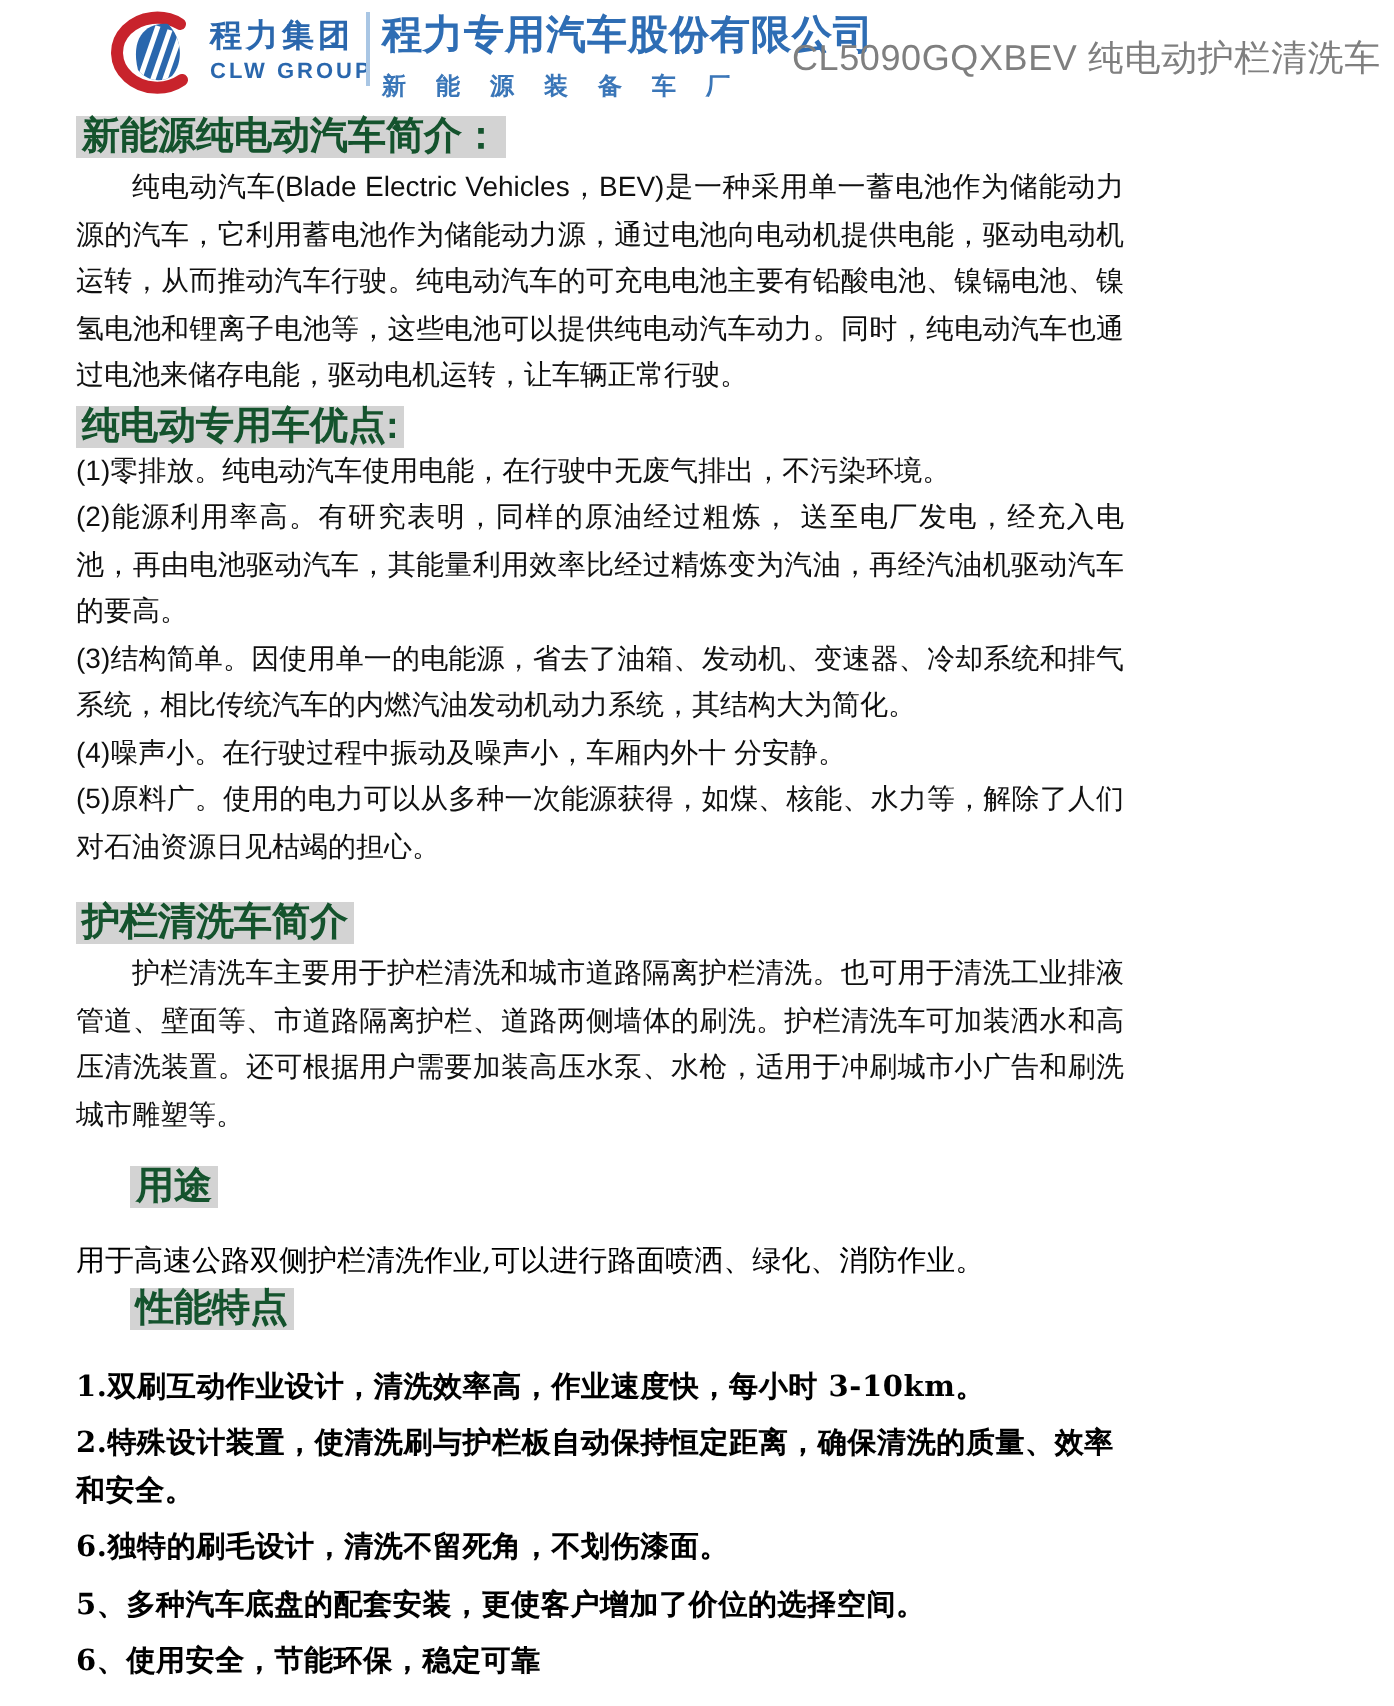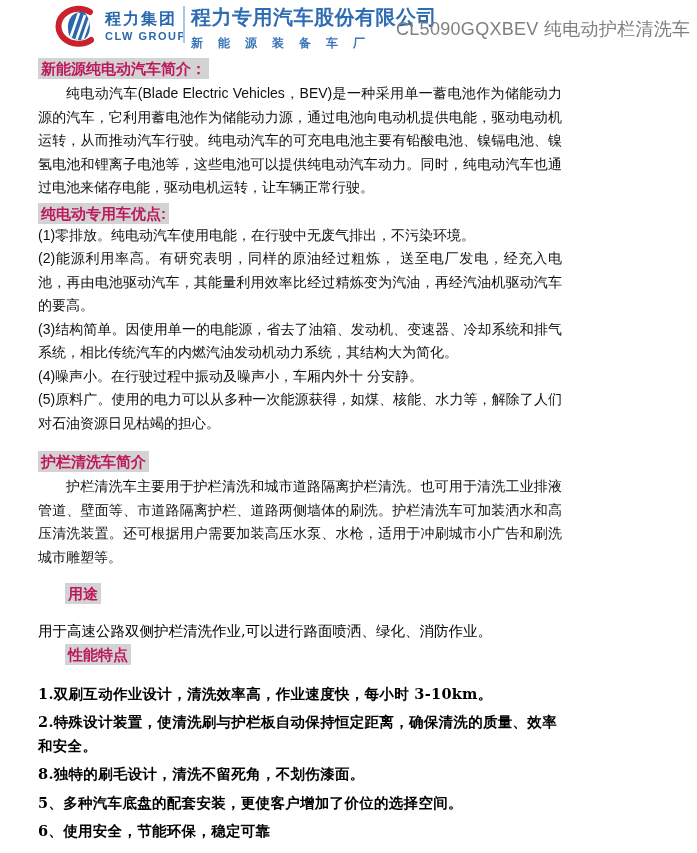--- a/index.html
+++ b/index.html
@@ -22,22 +22,22 @@
   .v-divider { position: absolute; left: 183px; top: 6px; width: 2px; height: 37px; background: #a9c6e4; }
   .company { position: absolute; left: 191px; top: 4px; color: #2e6db4; width: 205px; }
   .company-name { font-size: 20px; font-weight: bold; letter-spacing: 0.5px; white-space: nowrap; }
   .company-sub { font-size: 12px; font-weight: bold; letter-spacing: 15px; white-space: nowrap; margin-top: 4px; color: #3a76b8; }
   .doc-title { position: absolute; left: 396px; top: 17px; font-size: 18px; color: #7f7f7f; white-space: nowrap; letter-spacing: 0.3px; }
 
   
   main { padding: 4px 9px 0 38px; }
   .hd-wrap { line-height: 0; }
   .hl {
-    display: inline-block; background: #d3d3d3; color: #be185d;
-    font-size: 15px; font-weight: bold; line-height: 19px; padding: 1px 3px;
+    display: inline-block; background: #d3d3d3; color: #14532d;
+    font-size: 19px; font-weight: bold; line-height: 19px; padding: 1px 3px;
   }
   .para {
     font-size: 14px; line-height: 23.5px; text-align: justify;
     margin: 3px 0 0 0; color: #101010;
   }
   .indent { text-indent: 2em; }
   .mt-h1 { margin-top: 2px; }
   .mt-h2 { margin-top: 3px; }
   .mt-h3 { margin-top: 16px; }
   .adv-list { margin-top: 0; }
@@ -116,19 +116,19 @@
       <span class="hl">用途</span>
     </div>
     <p class="usage-p">用于高速公路双侧护栏清洗作业,可以进行路面喷洒、绿化、消防作业。</p>
 
     <div class="hd-wrap features-h">
       <span class="hl">性能特点</span>
     </div>
     <div class="feature-list">
         <div>1.双刷互动作业设计，清洗效率高，作业速度快，每小时 3-10km。</div>
         <div>2.特殊设计装置，使清洗刷与护栏板自动保持恒定距离，确保清洗的质量、效率和安全。</div>
-        <div>8.独特的刷毛设计，清洗不留死角，不划伤漆面。</div>
+        <div>6.独特的刷毛设计，清洗不留死角，不划伤漆面。</div>
         <div>5、多种汽车底盘的配套安装，更使客户增加了价位的选择空间。</div>
         <div>6、使用安全，节能环保，稳定可靠</div>
       </div>
 
   </main>
 </div>
 
 </body></html>

